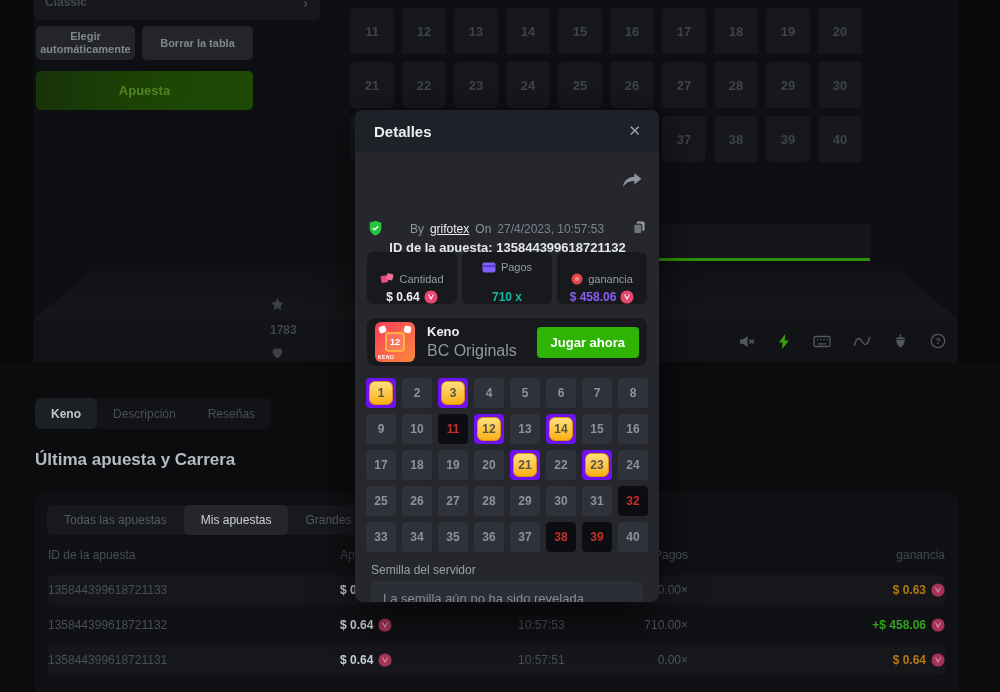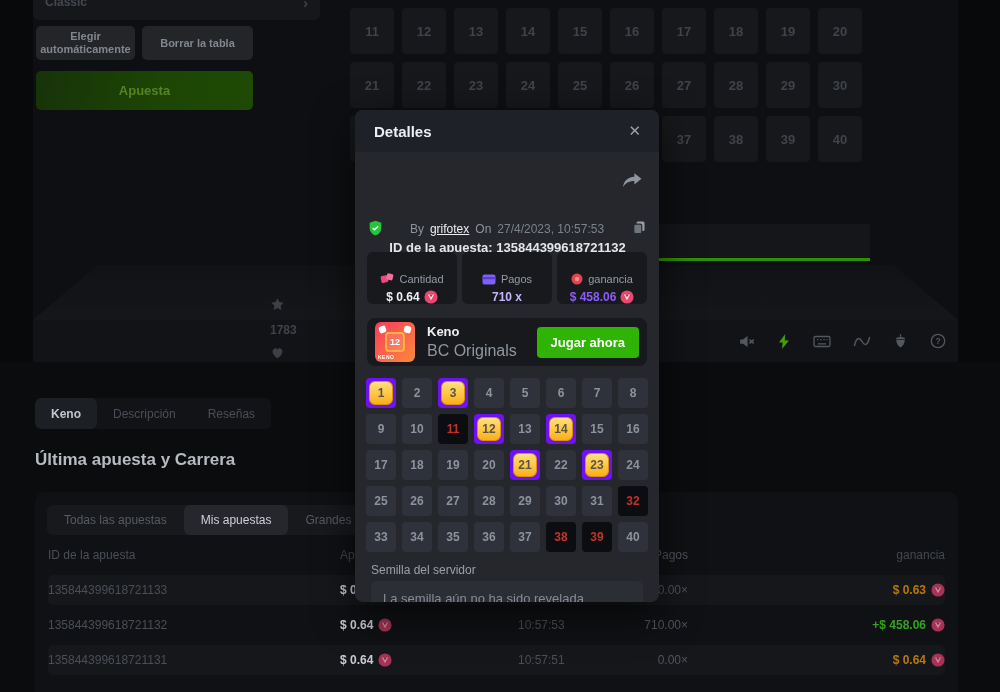--- a/index.html
+++ b/index.html
@@ -336,21 +336,21 @@
       <div class="stat-box">
         <span class="stat-label">
           <span style="display:flex;">
             <svg width="14" height="11" viewBox="0 0 14 11">
               <rect x="0.5" y="0.5" width="13" height="10" rx="2" fill="#7f5ff5"></rect>
               <rect x="0.5" y="3" width="13" height="2.2" fill="#5a3ed1"></rect>
             </svg>
           </span>
           <span>Pagos</span>
         </span>
-        <span class="stat-value" style="color:#c4b5fd;">
+        <span class="stat-value" style="color:#14b8a6;margin-top:12px;">
           <span>710 x</span>
         </span>
       </div>
       <div class="stat-box">
         <span class="stat-label">
           <span style="display:flex;">
             <svg width="12" height="12" viewBox="0 0 12 12">
               <circle cx="6" cy="6" r="5.5" fill="#e2444e"></circle>
               <circle cx="6" cy="6" r="2.3" fill="#f3868d"></circle>
             </svg>

